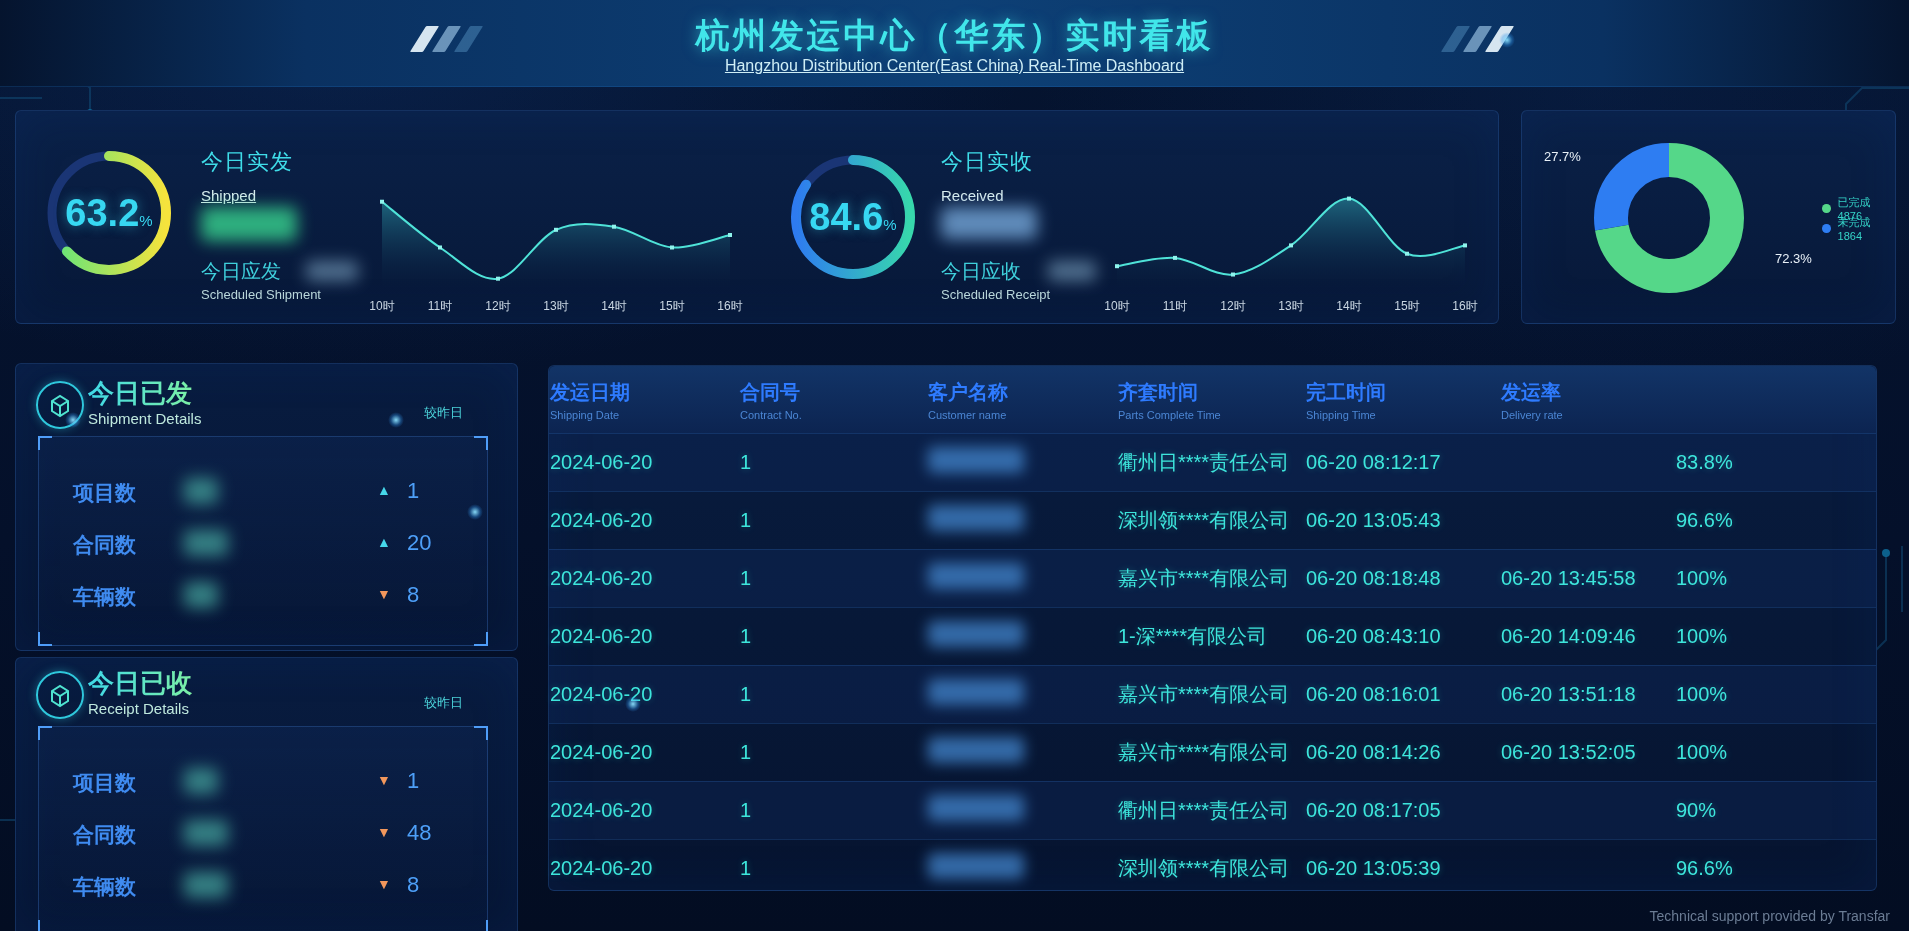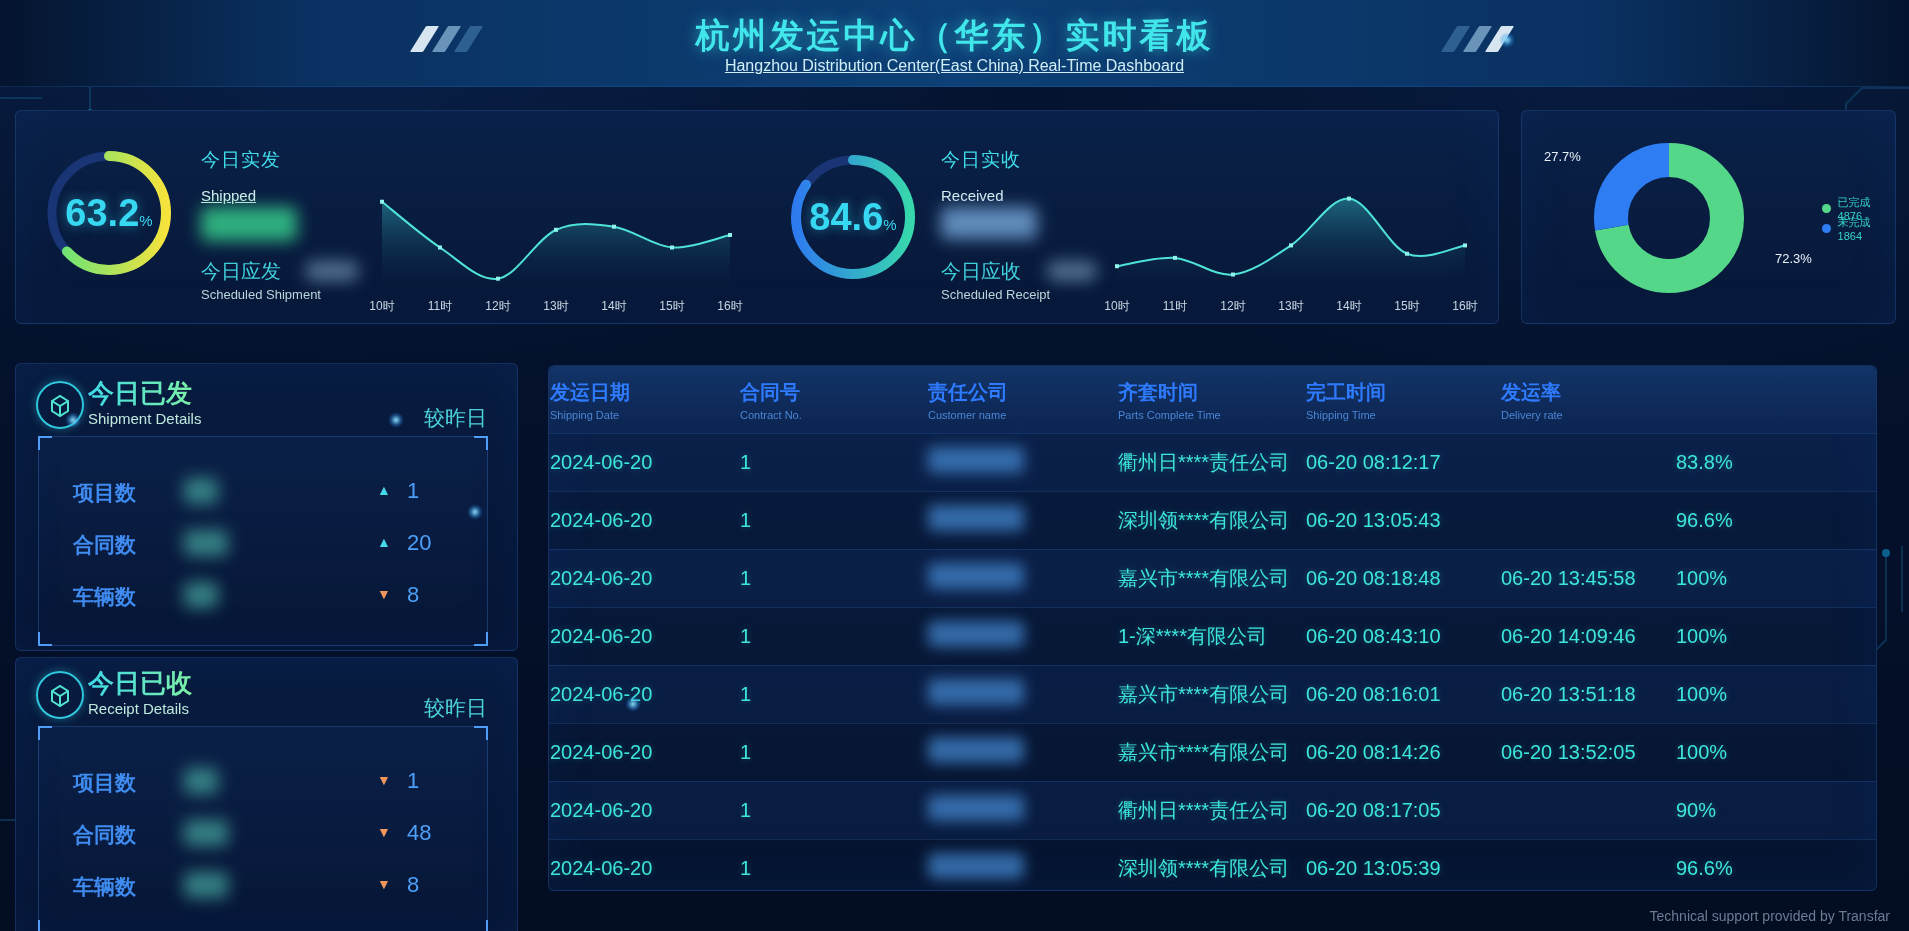--- a/index.html
+++ b/index.html
@@ -20,31 +20,31 @@
   .slash{position:absolute;top:26px;width:13px;height:26px;transform:skewX(-32deg);border-radius:1px;}
   
   .panel{position:absolute;border:1px solid rgba(47,98,173,.35);border-radius:6px;
     background:linear-gradient(180deg,#0a2148 0%,#071838 100%);
     box-shadow:inset 0 0 46px rgba(12,52,120,.20);}
   .subpanel{background:linear-gradient(180deg,#081c40 0%,#061533 100%);padding-left:16px;}
   
   .gauge-num{position:absolute;display:flex;align-items:center;justify-content:center;width:140px;height:140px;}
   .gauge-num b{font-size:38px;color:#37d8f2;text-shadow:0 0 12px rgba(55,216,242,.5);}
   .gauge-num i{font-style:normal;font-size:15px;color:#37d8f2;margin-top:14px;}
-  .kpi-title{font-size:19px;color:#3fdce8;letter-spacing:1px;}
+  .kpi-title{font-size:22px;color:#3fdce8;letter-spacing:1px;}
   .kpi-sub{font-size:15px;color:#d9eef0;}
   .kpi-sched{font-size:20px;color:#3fd0dc;}
   .kpi-sched-en{font-size:13px;color:#b9d6da;}
   .blur-blob{filter:blur(8px);border-radius:5px;opacity:.85;}
   
   .card-title{font-size:26px;font-weight:bold;color:#4ae0cf;}
   @supports (-webkit-background-clip:text){
     .card-title{background:linear-gradient(90deg,#3fd9e8,#7cf0a5);-webkit-background-clip:text;-webkit-text-fill-color:transparent;}}
   .card-sub{font-size:15px;color:#bfe9de;}
-  .compare{font-size:21px;color:#4cd3da;}
+  .compare{font-size:13px;color:#4cd3da;}
   .icon-circle{width:44px;height:44px;border-radius:50%;border:2px solid #2fc8dc;display:flex;align-items:center;justify-content:center;
     box-shadow:0 0 10px rgba(47,200,220,.4);}
   .corner-box{position:absolute;border:1px solid rgba(58,110,190,.38);
     background:linear-gradient(180deg,rgba(20,52,110,.22),rgba(10,30,70,.12));}
   .cnr{position:absolute;width:12px;height:12px;}
   .cnr.tl{left:-1px;top:-1px;border-left:2px solid #4f9df8;border-top:2px solid #4f9df8;}
   .cnr.tr{right:-1px;top:-1px;border-right:2px solid #4f9df8;border-top:2px solid #4f9df8;}
   .cnr.bl{left:-1px;bottom:-1px;border-left:2px solid #4f9df8;border-bottom:2px solid #4f9df8;}
   .cnr.br{right:-1px;bottom:-1px;border-right:2px solid #4f9df8;border-bottom:2px solid #4f9df8;}
   .stat-rows{position:absolute;left:0;top:0;width:100%;padding-top:40px;display:flex;flex-direction:column;gap:24px;}
@@ -322,21 +322,21 @@
           <span class="th-en">Shipping Date</span>
         </div>
 
 
         <div class="th">
           <span class="th-zh">合同号</span>
           <span class="th-en">Contract No.</span>
         </div>
 
         <div class="th">
-          <span class="th-zh">责任公司</span>
+          <span class="th-zh">客户名称</span>
           <span class="th-en">Customer name</span>
         </div>
 
         <div class="th">
           <span class="th-zh">齐套时间</span>
           <span class="th-en">Parts Complete Time</span>
         </div>
 
         <div class="th">
           <span class="th-zh">完工时间</span>

